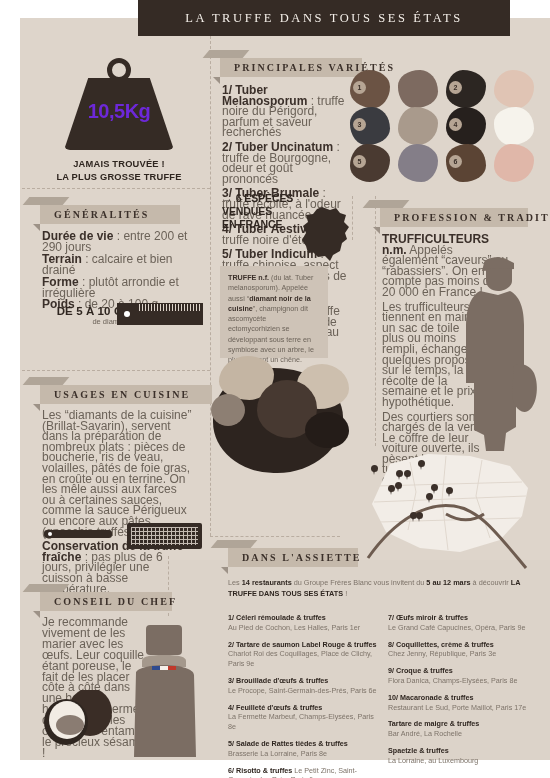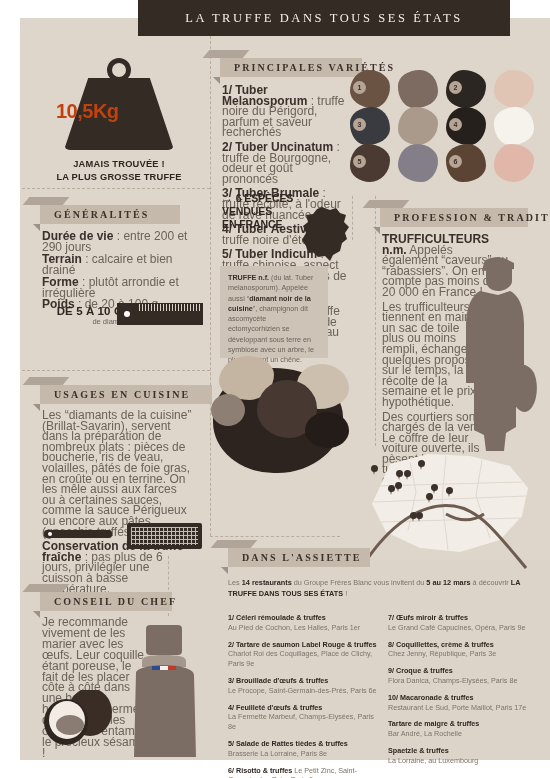--- a/index.html
+++ b/index.html
@@ -63,22 +63,22 @@
     position:absolute; left:51px; top:0; width:24px; height:24px; border-radius:50%;
     border:5px solid #352b25;
   }
   .w-body {
     position:absolute; left:8px; top:20px; width:110px; height:72px;
     background:#352b25;
     clip-path: polygon(22% 0%, 78% 0%, 100% 100%, 0% 100%);
     border-radius:6px;
   }
   .w-text {
-    position:absolute; left:0; top:42px; width:126px; 
-    color:#c2410c; font-size:20px; font-weight:700; letter-spacing:-0.5px;
+    position:absolute; left:0; top:42px; width:126px; text-align:center;
+    color:#6d28d9; font-size:20px; font-weight:700; letter-spacing:-0.5px;
   }
   .w-cap {
     position:absolute; left:-14px; top:100px; width:154px; text-align:center;
     font-size:9.3px; font-weight:700; color:#2f2620; line-height:12.5px; letter-spacing:.2px;
   }
 
   
   .ruler-label { position:absolute; left:44px; top:305px; width:88px; text-align:right; }
   .ruler-label .big { font-size:11.5px; font-weight:700; color:#2f2620; letter-spacing:.1px; }
   .ruler-label .small { font-size:7.5px; color:#6b6258; }
@@ -433,21 +433,21 @@
 
   <div class="eggs">
     <svg viewBox="0 0 80 62" width="80" height="62">
       <ellipse cx="50" cy="22" rx="22" ry="24" fill="#3a2d26"></ellipse>
       <ellipse cx="26" cy="32" rx="22" ry="23" fill="#2f2620"></ellipse>
       <ellipse cx="27" cy="30" rx="18" ry="19" fill="#f2ece4"></ellipse>
       <ellipse cx="30" cy="35" rx="14" ry="10" fill="#8a7c72"></ellipse>
     </svg>
   </div>
 
-  <div class="ribbon" style="left:228px; top:548px; width:142px;">
+  <div class="ribbon" style="left:228px; top:548px; width:130px;">
     <div class="tab"></div>
     <div class="fold"></div>
     <span class="rlabel">DANS L'ASSIETTE</span>
   </div>
 
   <div class="intro" id="assiette-intro"><span>Les </span><b>14 restaurants</b><span> du Groupe Frères Blanc vous invitent du </span><b>5 au 12 mars</b><span> à découvrir </span><b>LA TRUFFE DANS TOUS SES ÉTATS</b><span> !</span></div>
 
   <div class="rest-col" style="left:228px; top:613px; width:150px;" id="rest-left">
       <div class="rest-item"><span class="n">1/ Céleri rémoulade &amp; truffes</span><br><span class="d"> Au Pied de Cochon, Les Halles, Paris 1er</span></div>
       <div class="rest-item"><span class="n">2/ Tartare de saumon Label Rouge &amp; truffes</span><span class="d"> Charlot Roi des Coquillages, Place de Clichy, Paris 9e</span></div>

